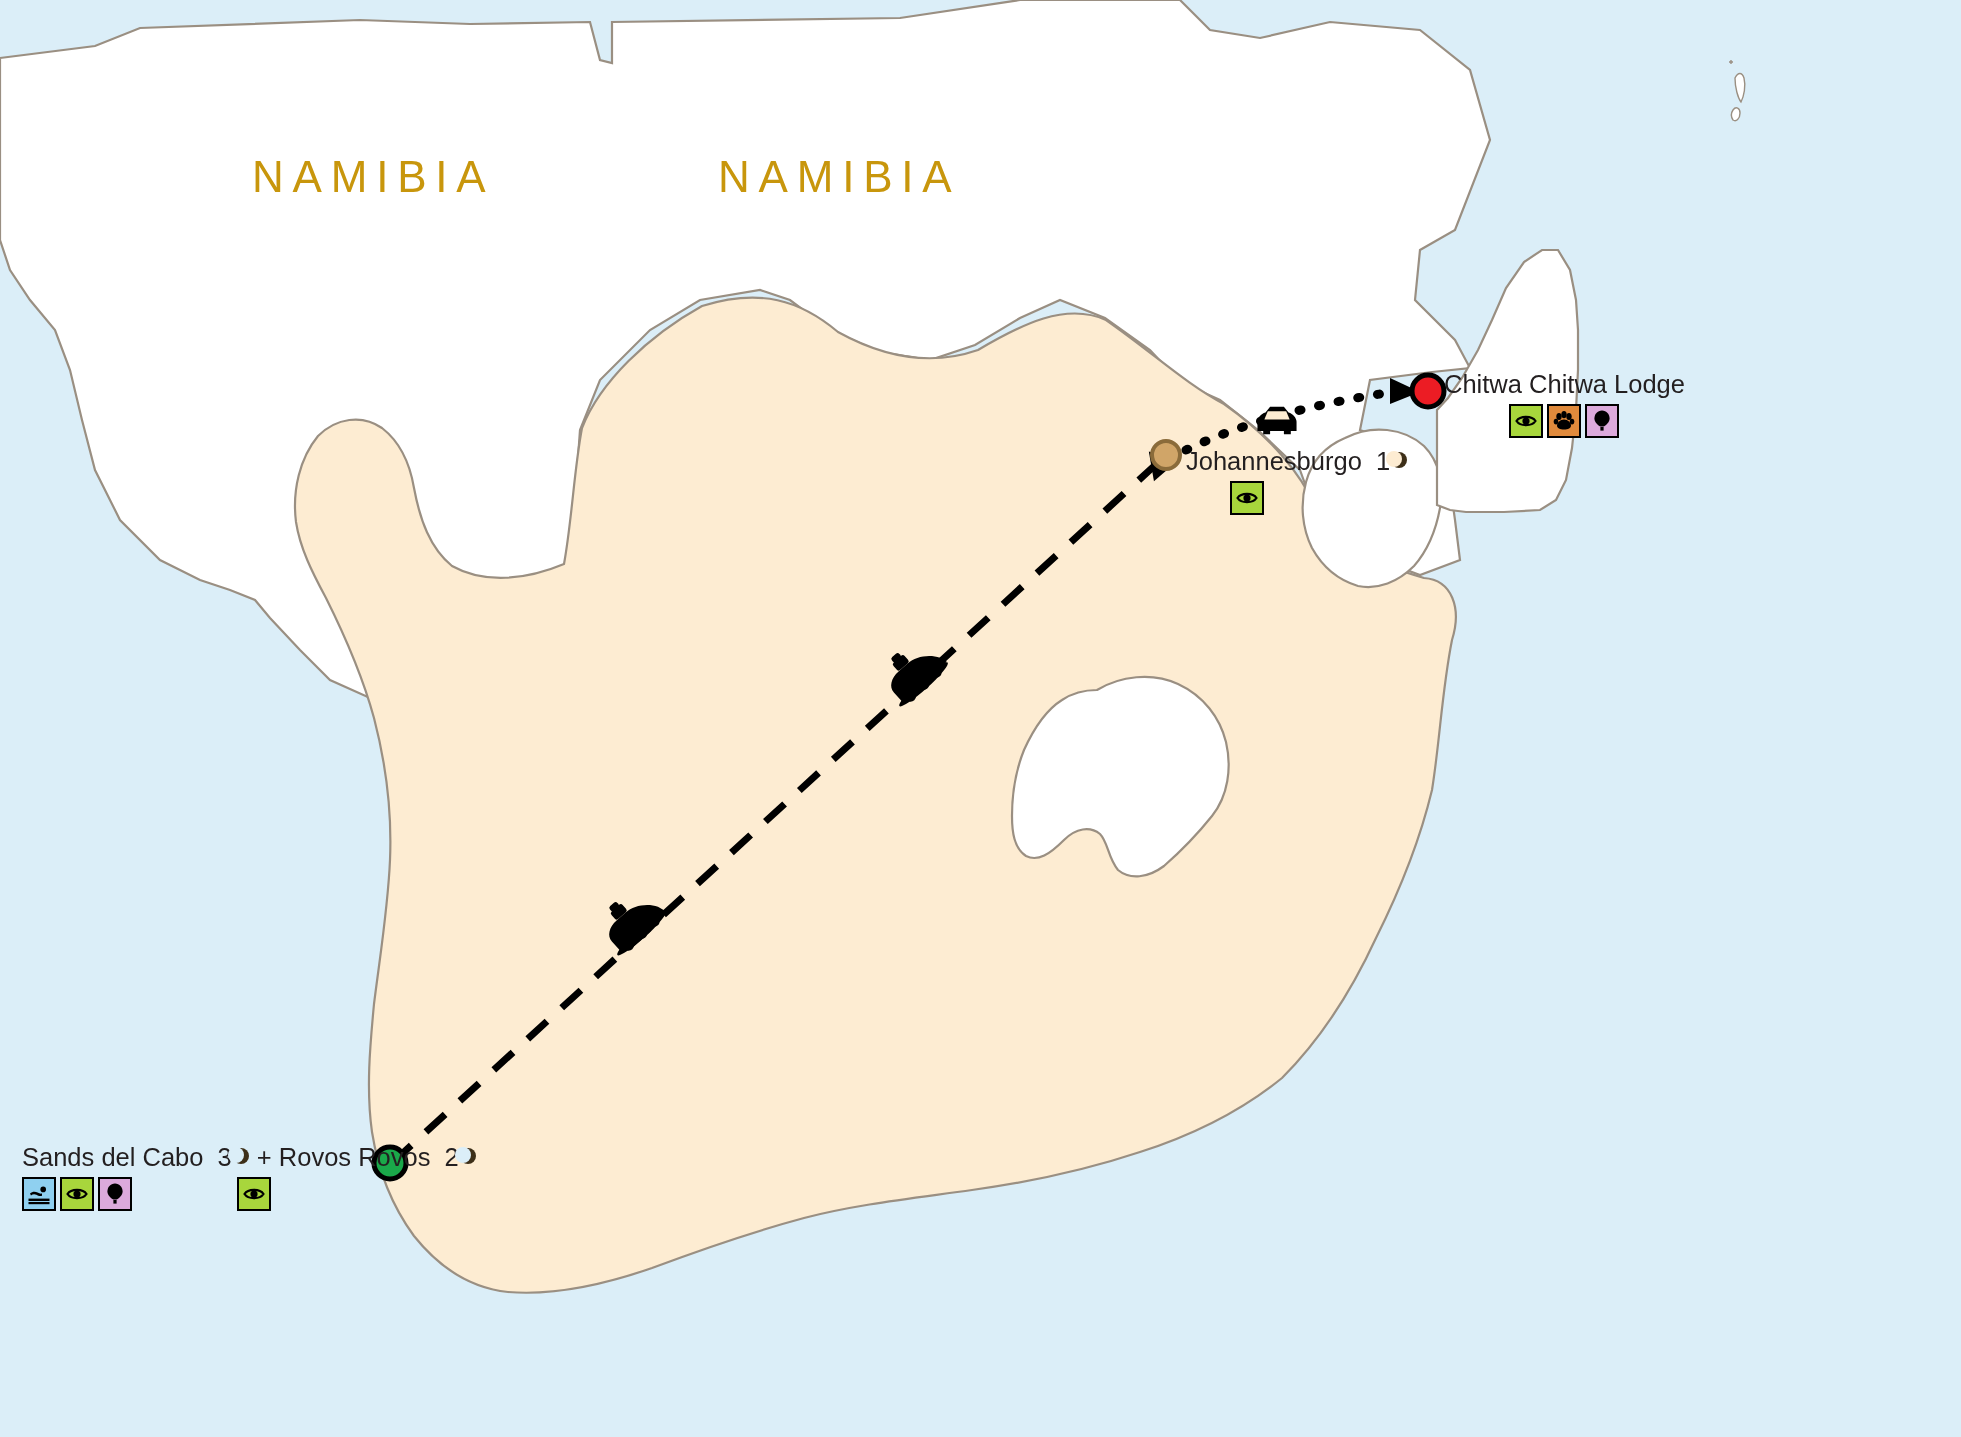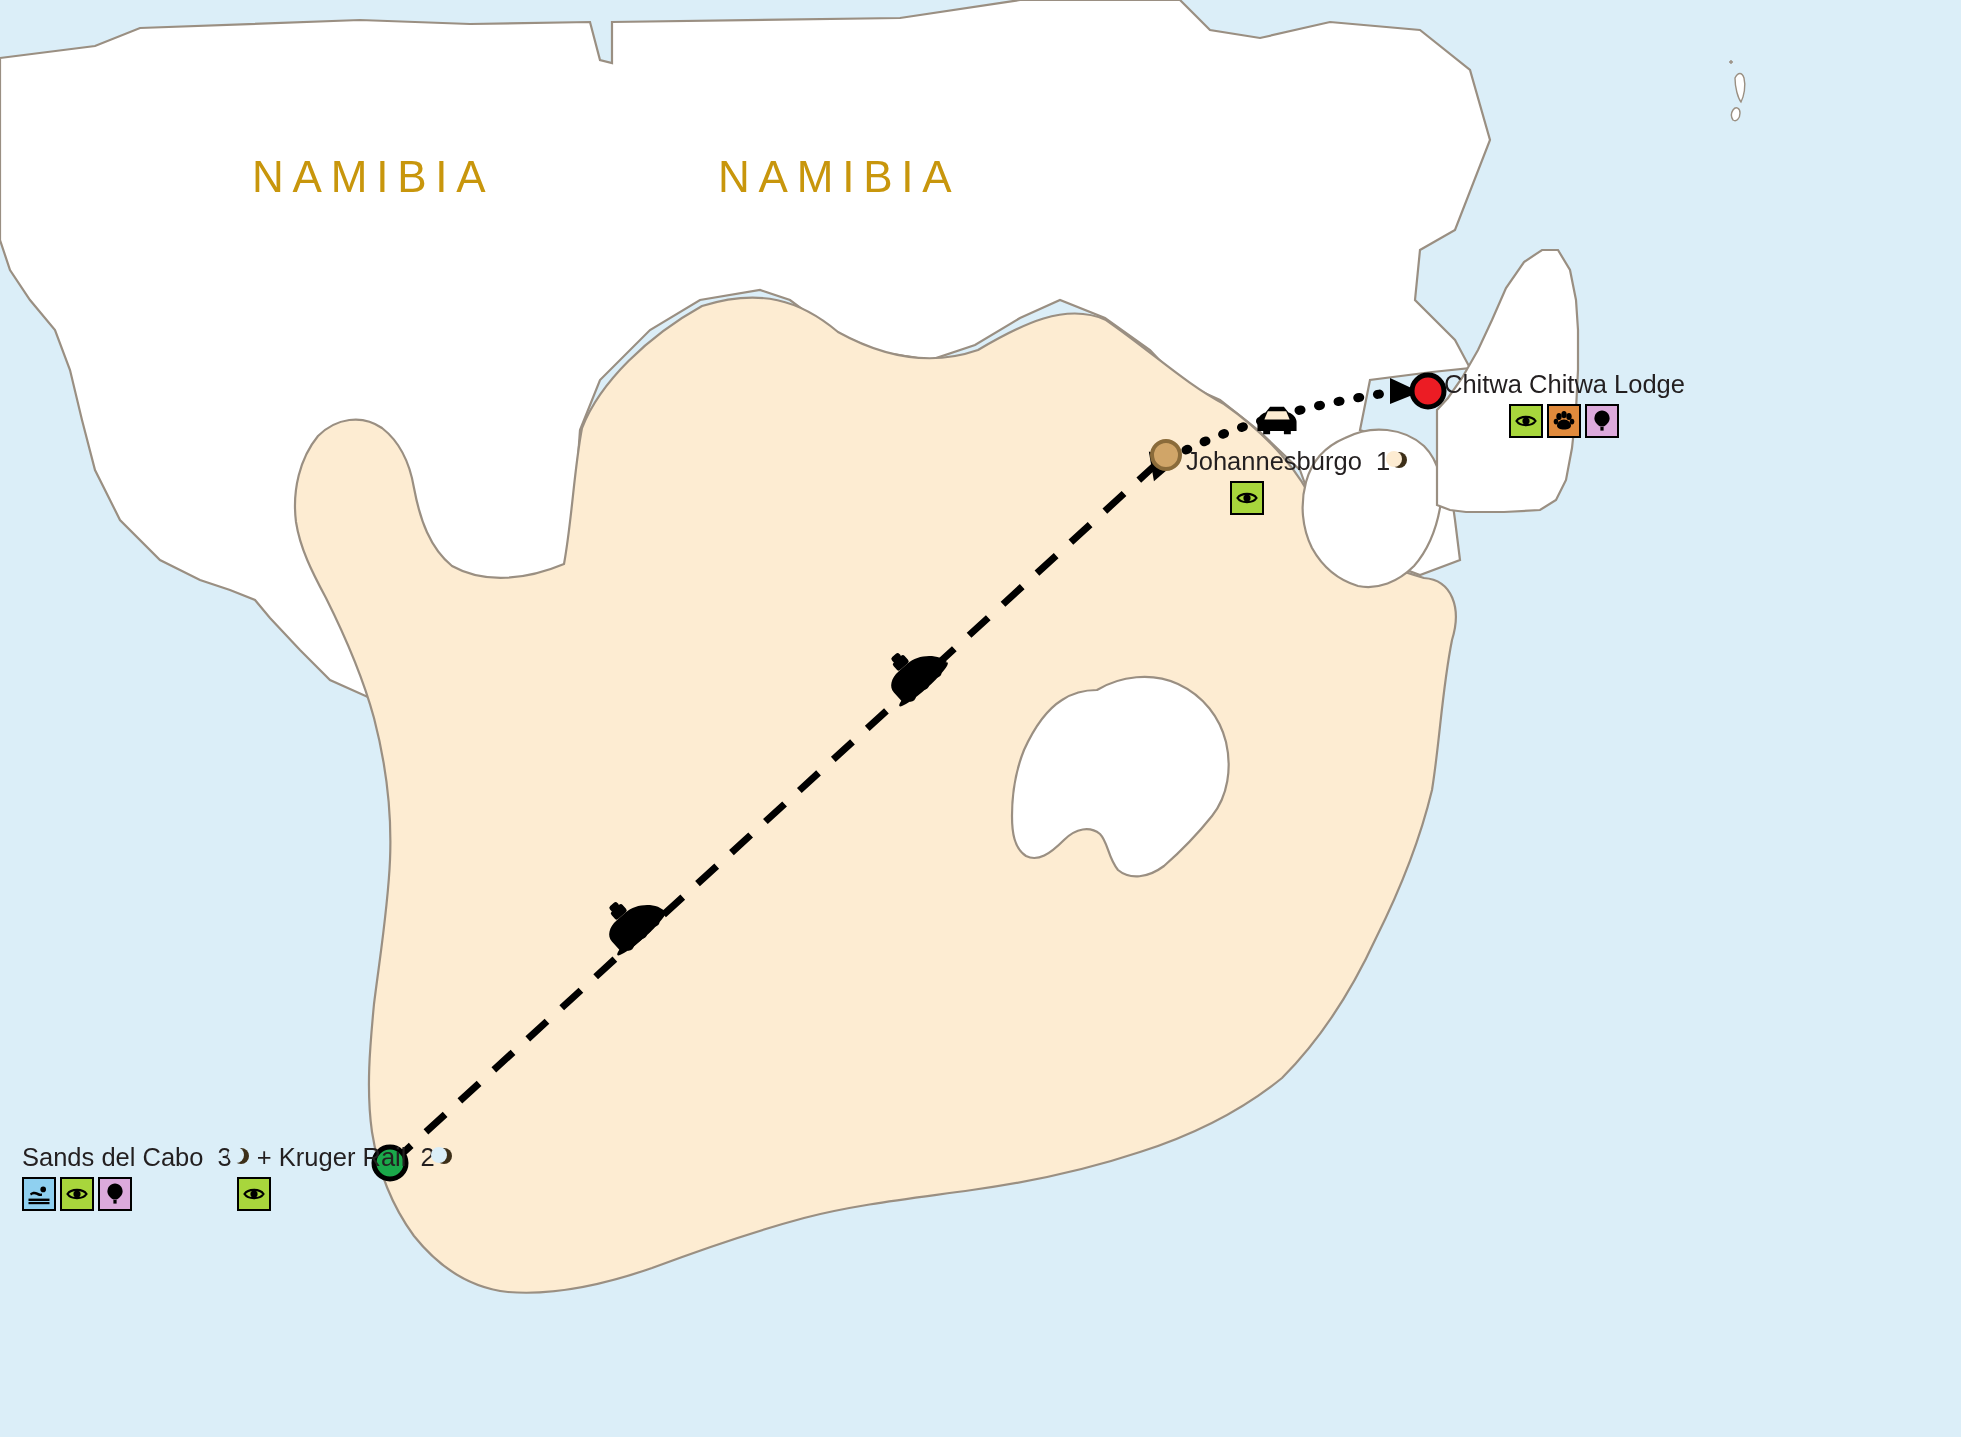--- a/index.html
+++ b/index.html
@@ -275,21 +275,21 @@
         </svg>
       </span>
     </div>
   </div>
 
   <div class="stop-block" id="stop-capetown">
     <div class="stop-line">
       <span>Sands del Cabo</span>
       <span style="display:inline-block;width:7px"></span><span>3</span><span class="moon on-ocean"></span>
       <span>+</span>
-      <span>Kruger Rail</span>
+      <span>Rovos Rovos</span>
       <span style="display:inline-block;width:7px"></span><span>2</span><span class="moon on-ocean"></span>
     </div>
     <div id="ct-iconwrap">
       <div id="ct-icons-left">
         <span class="act-icon ic-swim">
           <svg width="24" height="24" viewBox="0 0 24 24">
             <circle cx="16.2" cy="7.4" r="2.8" fill="#000"></circle>
             <path d="M3 11.4 C5.4 9.2 8.4 9.2 10.6 10.6 C12.2 11.6 13.6 12 15 11.6 L15 13.8 C13 14.4 11 13.8 9.4 12.8 C7.6 11.8 5.6 12 4 13.4 Z" fill="#000"></path>
             <rect x="1.5" y="16.6" width="21" height="2.4" fill="#000"></rect>
             <rect x="1.5" y="20" width="21" height="2.2" fill="#000"></rect>

